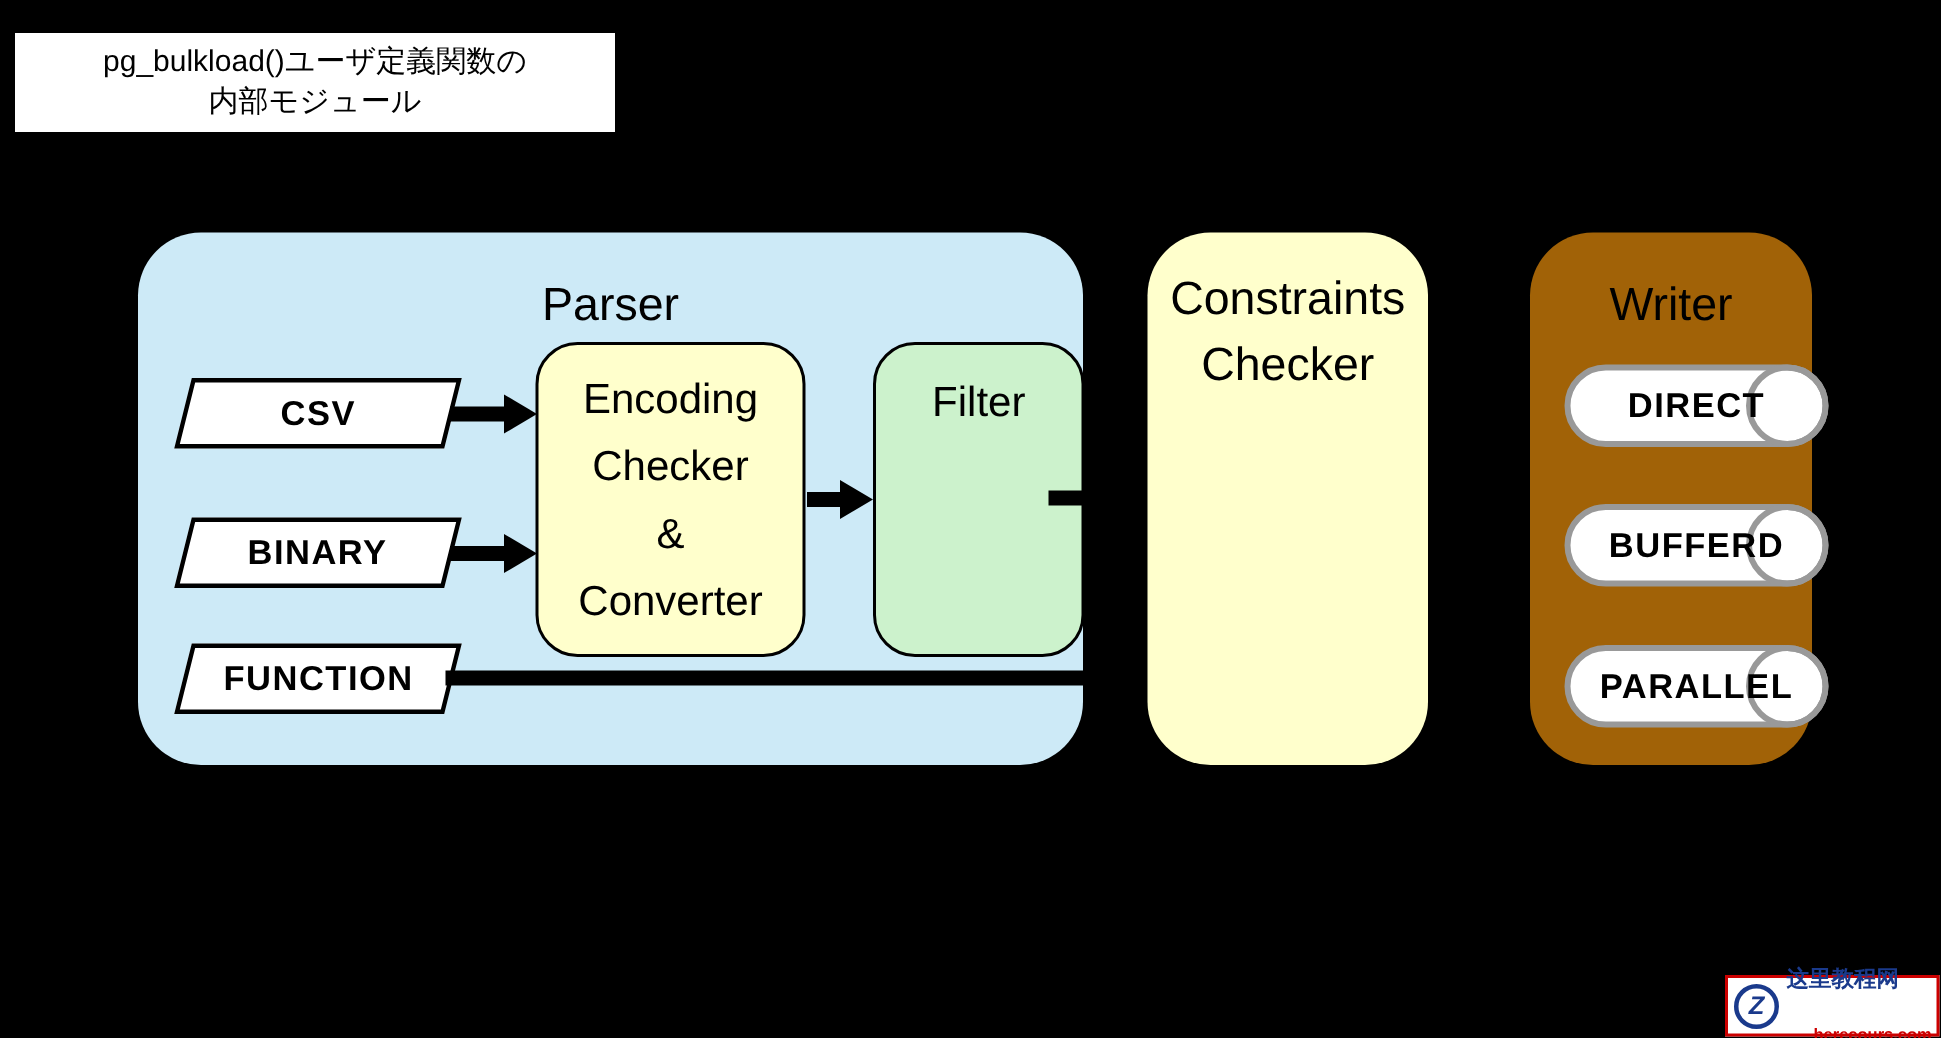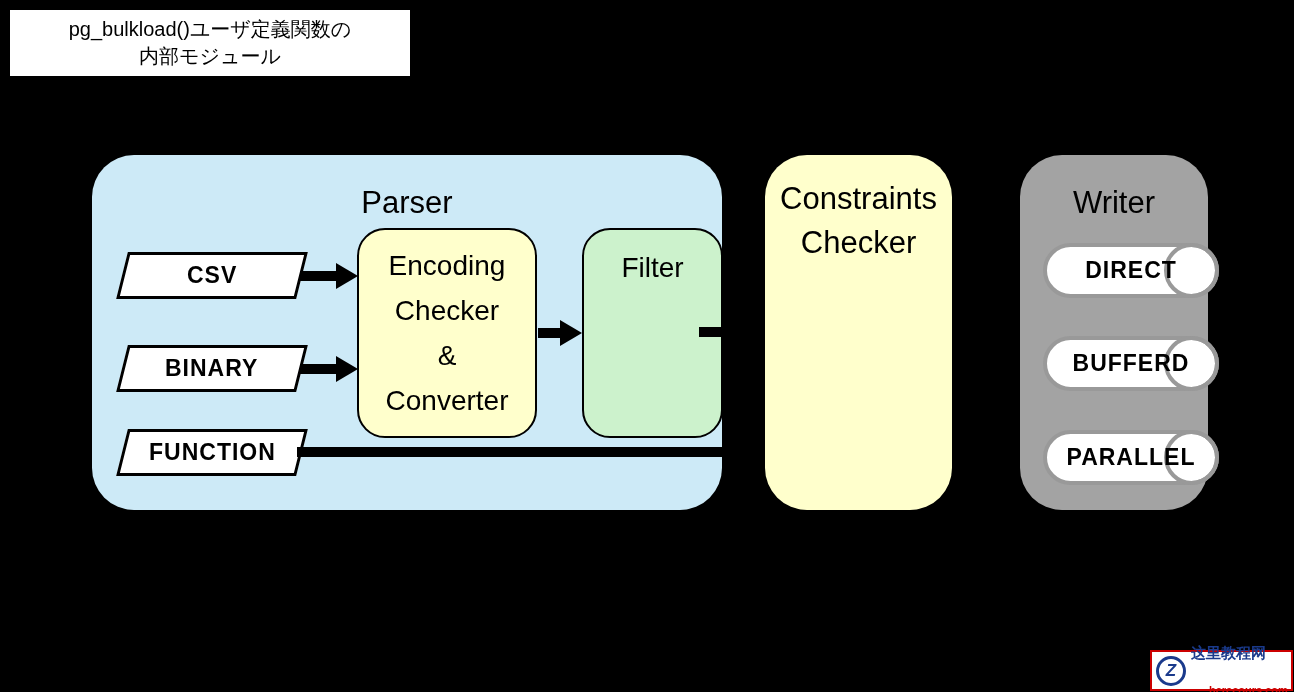--- a/index.html
+++ b/index.html
@@ -2,30 +2,30 @@
 <html><head>
 <meta charset="utf-8">
 <style>
   html,body{margin:0;padding:0;background:#000;}
   .stage{
     position:relative;width:1294px;height:692px;background:#000;
     font-family:"Liberation Sans", sans-serif;color:#000;overflow:hidden;
   }
   
   .title-box{
-    position:absolute;left:8px;top:8px;width:404px;height:70px;
+    position:absolute;left:8px;top:20px;width:404px;height:70px;
     background:#ffffff;border:2px solid #000;box-sizing:border-box;
     display:flex;flex-direction:column;justify-content:center;align-items:center;
     font-size:20px;line-height:27px;text-align:center;
   }
   
   .group-box{position:absolute;border-radius:42px;box-sizing:border-box;}
   .parser-box{left:92px;top:155px;width:630px;height:355px;background:#cdeaf7;}
   .constraints-box{left:765px;top:155px;width:187px;height:355px;background:#ffffcc;}
-  .writer-box{left:1020px;top:155px;width:188px;height:355px;background:#a3a3a3;}
+  .writer-box{left:1020px;top:155px;width:188px;height:355px;background:#a16207;}
   .group-title{
     position:absolute;left:0;right:0;top:28px;text-align:center;
     font-size:31px;line-height:40px;
   }
   .constraints-title{top:22px;line-height:44px;}
   
   .pgram{
     position:absolute;width:180px;height:47px;background:#ffffff;
     border:3px solid #000;box-sizing:border-box;
     transform:skewX(-14deg);

